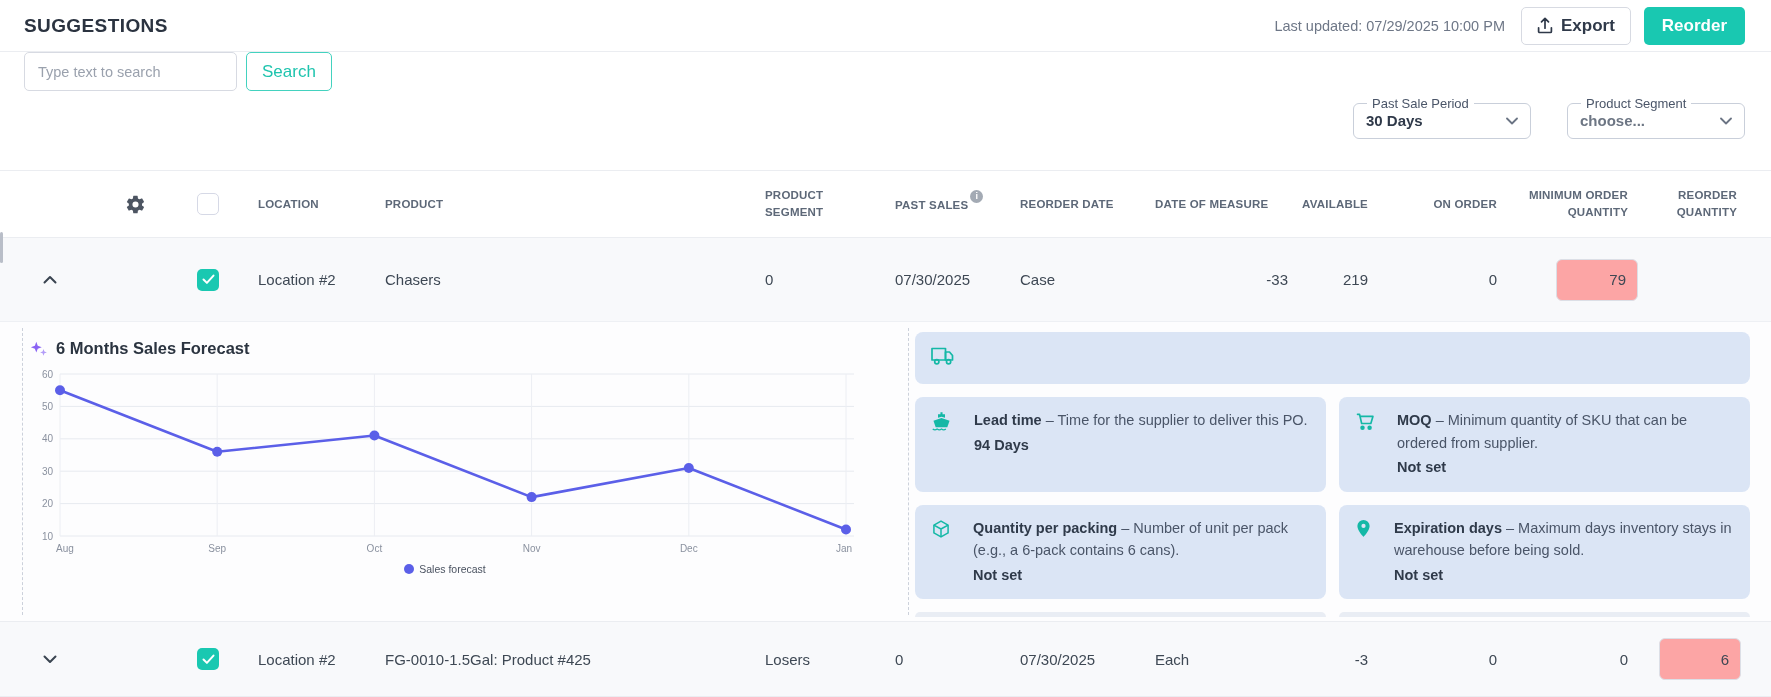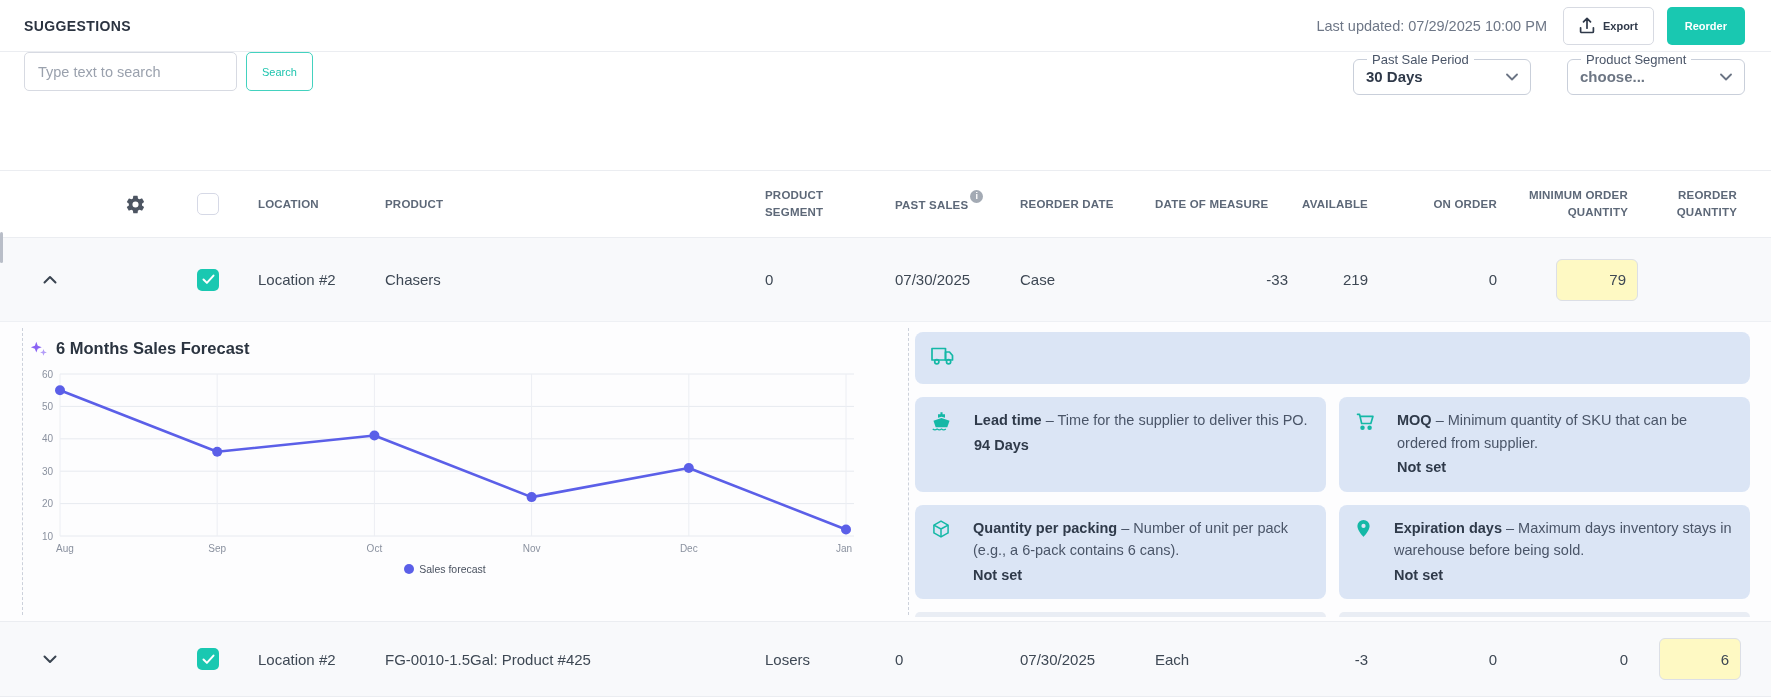--- a/index.html
+++ b/index.html
@@ -2,38 +2,38 @@
 <html><head>
 <meta charset="utf-8">
 <style>
   * { box-sizing: border-box; margin: 0; padding: 0; }
   html,body { width:1771px; height:697px; overflow:hidden; }
   body { font-family:"Liberation Sans", sans-serif; background:#fff; color:#3e4854; position:relative; }
 
   
   .topbar { height:52px; display:flex; align-items:center; justify-content:space-between;
             padding:0 26px 0 24px; border-bottom:1px solid #ebedf1; }
-  .page-title { font-size:14px; font-weight:700; color:#2b3340; letter-spacing:.4px; }
+  .page-title { font-size:19px; font-weight:700; color:#2b3340; letter-spacing:.4px; }
   .topbar-right { display:flex; align-items:center; gap:13px; }
   .last-updated { font-size:14.5px; color:#6e7787; margin-right:3px; }
-  .btn { border-radius:5px; height:38px; font-size:11px; font-weight:600; cursor:pointer;
+  .btn { border-radius:5px; height:38px; font-size:17px; font-weight:600; cursor:pointer;
          display:inline-flex; align-items:center; justify-content:center; }
   .btn-export { background:#fff; border:1px solid #d7dae2; color:#2f3949; padding:0 15px; gap:8px; }
   .btn-reorder { background:#19c8b1; border:none; color:#fff; padding:0 18px; }
 
   
   .filterbar { height:119px; display:flex; justify-content:space-between;
                padding:0 26px 0 24px; border-bottom:1px solid #ebedf1; }
   .search-group { display:flex; gap:9px; }
   .search-input { width:213px; height:39px; border:1px solid #d7dae2; border-radius:5px;
                   padding:0 13px; font-size:14.5px; color:#3e4854; font-family:inherit; }
   .search-input::placeholder { color:#9aa1ad; }
   .btn-search { background:#fff; border:1.5px solid #43d2bf; color:#1fc4ae; height:39px;
                 padding:0 15px; font-weight:400; }
-  .selects { display:flex; gap:36px; }
+  .selects { display:flex; gap:36px;margin-top:44px; }
   .select-box { width:178px; height:43px; border:1px solid #c9cfda; border-radius:6px; background:#fff;
                 padding:0 12px; cursor:pointer; }
   .select-box legend { font-size:13px; color:#4a5568; padding:0 5px; margin-left:1px; }
   .select-inner { display:flex; align-items:center; justify-content:space-between; margin-top:1px; }
   .select-value { font-size:15px; font-weight:700; color:#2f3949; }
   .select-value.muted { color:#6d7684; font-weight:600; }
 
   
   .grid { display:grid;
           grid-template-columns:100px 70px 76px 127px 1fr 130px 125px 135px 155px 80px 129px 131px 103px;
@@ -47,21 +47,21 @@
   .row.last { height:75px; border-bottom:1px solid #ebedf1; }
   .row-1 { border-bottom:1px solid #eef0f4; }
   .cell { padding-left:12px; }
   .cell.r { text-align:right; padding-right:10px; padding-left:0; }
   .expander { background:none; border:none; cursor:pointer; display:flex; align-items:center; justify-content:center;
               width:30px; height:30px; }
   .checkbox { width:22px; height:22px; border-radius:5px; display:flex; align-items:center; justify-content:center;
               cursor:pointer; }
   .checkbox.checked { background:#19c8b1; }
   .checkbox.empty { background:#fff; border:1.5px solid #d6d9e6; }
-  .qty-input { width:82px; height:42px; border:1px solid #dcdfe6; border-radius:6px; background:#fef9c3;
+  .qty-input { width:82px; height:42px; border:1px solid #dcdfe6; border-radius:6px; background:#fca5a5;
                text-align:right; padding:0 11px; font-size:15px; color:#3e4854; font-family:inherit; justify-self:end; }
   .info-badge { display:inline-flex; align-items:center; justify-content:center; width:13px; height:13px;
                 border-radius:50%; background:#a3aab4; color:#fff; font-size:9px; font-weight:700;
                 vertical-align:super; margin-left:2px; position:relative; top:-5px; cursor:pointer;
                 font-style:normal; }
 
   
   .expand-panel { position:relative; height:300px; display:flex; background:#fdfdfe;
                   border-bottom:1px solid #ebedf1; }
   .guide { position:absolute; top:6px; bottom:6px; width:0; border-left:1px dashed #ccd1db; }

